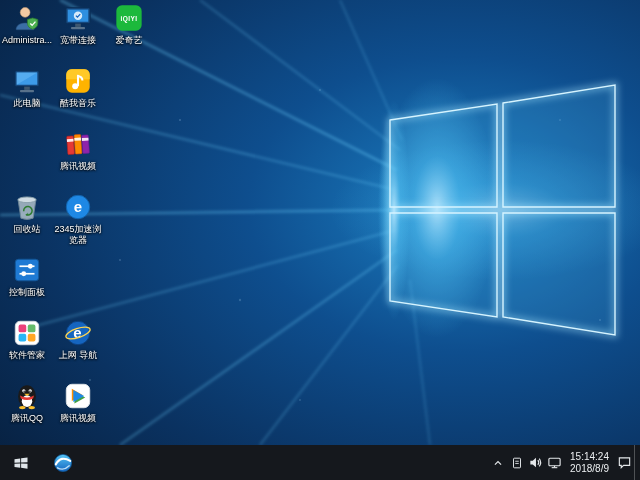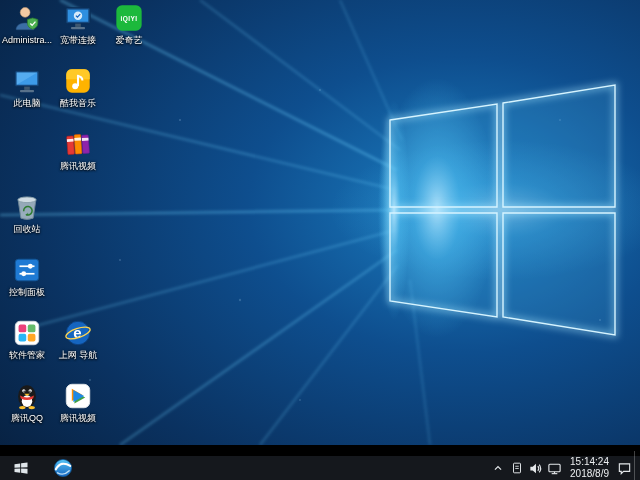--- a/index.html
+++ b/index.html
@@ -5,21 +5,21 @@
   html,body{margin:0;padding:0;}
   body{width:640px;height:480px;overflow:hidden;font-family:"Liberation Sans","DejaVu Sans",sans-serif;background:#000;}
   .screen{position:relative;width:640px;height:480px;overflow:hidden;}
   .desktop{position:absolute;top:0;left:0;width:640px;height:472px;overflow:hidden;padding-left:7px;}
   .wallpaper{position:absolute;top:0;left:0;width:640px;height:445px;display:block;}
   .icons{position:absolute;top:3px;left:2px;display:grid;grid-template-columns:repeat(3,50px);grid-auto-rows:62px;column-gap:1px;row-gap:1px;}
   .dicon{display:flex;flex-direction:column;align-items:center;justify-content:flex-start;cursor:pointer;}
   .dicon .img{width:30px;height:30px;flex:0 0 30px;}
   .dicon .lbl{margin-top:2px;font-size:9px;line-height:11px;color:#fff;text-align:center;
       text-shadow:0 1px 2px #000,0 0 3px #000;max-width:50px;word-break:break-all;}
-  .taskbar{position:absolute;left:0;bottom:0;width:640px;height:24px;background:#15181d;display:flex;align-items:stretch;z-index:5;}
+  .taskbar{position:absolute;left:0;bottom:0;width:640px;height:35px;background:#15181d;display:flex;align-items:stretch;z-index:5;}
   .tb-btn{width:42px;display:flex;align-items:center;justify-content:center;cursor:pointer;}
   .spacer{flex:1;}
   .tray{display:flex;align-items:center;}
   .tray-ic{width:19px;height:35px;display:flex;align-items:center;justify-content:center;cursor:pointer;}
   .clock{display:flex;flex-direction:column;justify-content:center;align-items:center;
       font-size:10px;line-height:12px;color:#eceff1;padding:0 6px;cursor:pointer;white-space:nowrap;}
   .sliver{width:5px;height:35px;border-left:1px solid rgba(255,255,255,0.25);cursor:pointer;}
   .hidden-defs{position:absolute;width:0;height:0;overflow:hidden;}
 </style>
 </head>
@@ -304,20 +304,26 @@
             <use href="#i-kuwo"></use>
           </svg>
         <div class="lbl">酷我音乐</div>
       </div>
       <div class="dicon" style="grid-column:2;grid-row:3">
         <svg class="img">
             <use href="#i-zip"></use>
           </svg>
         <div class="lbl">腾讯视频</div>
       </div>
+      <div class="dicon" style="grid-column:2;grid-row:4">
+        <svg class="img">
+            <use href="#i-2345"></use>
+          </svg>
+        <div class="lbl">2345加速浏览器</div>
+      </div>
       <div class="dicon" style="grid-column:2;grid-row:6">
         <svg class="img">
             <use href="#i-nav"></use>
           </svg>
         <div class="lbl">上网 导航</div>
       </div>
       <div class="dicon" style="grid-column:2;grid-row:7">
         <svg class="img">
             <use href="#i-tv"></use>
           </svg>

